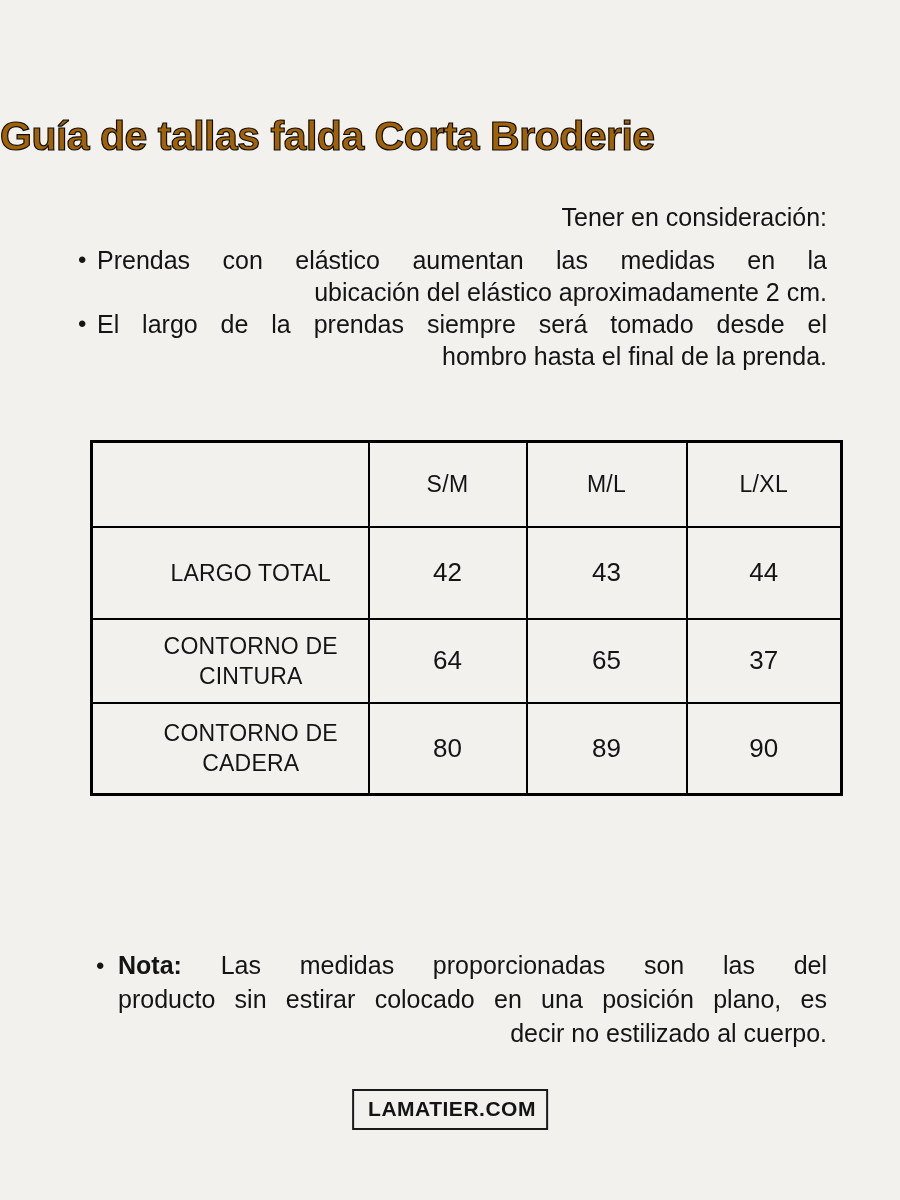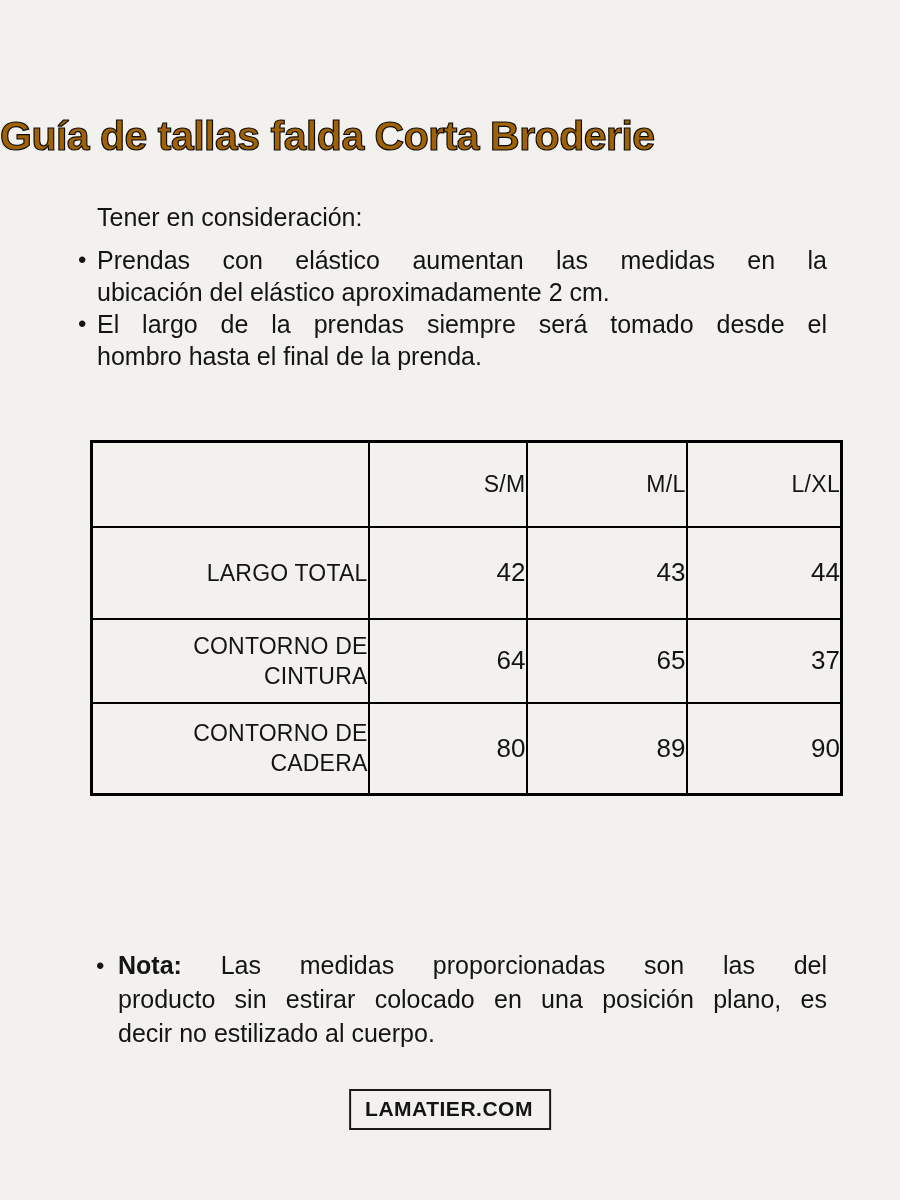--- a/index.html
+++ b/index.html
@@ -50,35 +50,35 @@
     position: absolute;
     left: -19px;
     top: 0;
     font-size: 24px;
   }
   .line-justify {
     text-align: justify;
     text-align-last: justify;
   }
   .line-plain {
-    text-align: left;
+    text-align: right;
   }
 
   
   .size-table {
     position: absolute;
     left: 90px;
     top: 440px;
     border-collapse: collapse;
     table-layout: fixed;
     border: 3px solid #000;
   }
   .size-table td {
     border: 2px solid #000;
-    text-align: right;
+    text-align: center;
     vertical-align: middle;
     padding: 0;
     color: #141414;
   }
   .size-table tr.r-head { height: 85px; }
   .size-table tr.r-1 { height: 92px; }
   .size-table tr.r-2 { height: 84px; }
   .size-table tr.r-3 { height: 92px; }
   .size-table .col-header {
     font-size: 23px;
@@ -114,21 +114,21 @@
     font-weight: 700;
   }
 
   
   .brand-box {
     position: absolute;
     top: 1089px;
     left: 50%;
     transform: translateX(-50%);
     border: 2px solid #1a1a1a;
-    padding: 6px 16px 7px 14px;
+    padding: 6px 10px 7px 14px;
     background: transparent;
   }
   .brand-label {
     font-size: 21px;
     font-weight: 700;
     letter-spacing: 0.5px;
     color: #141414;
     white-space: nowrap;
   }
 </style>

